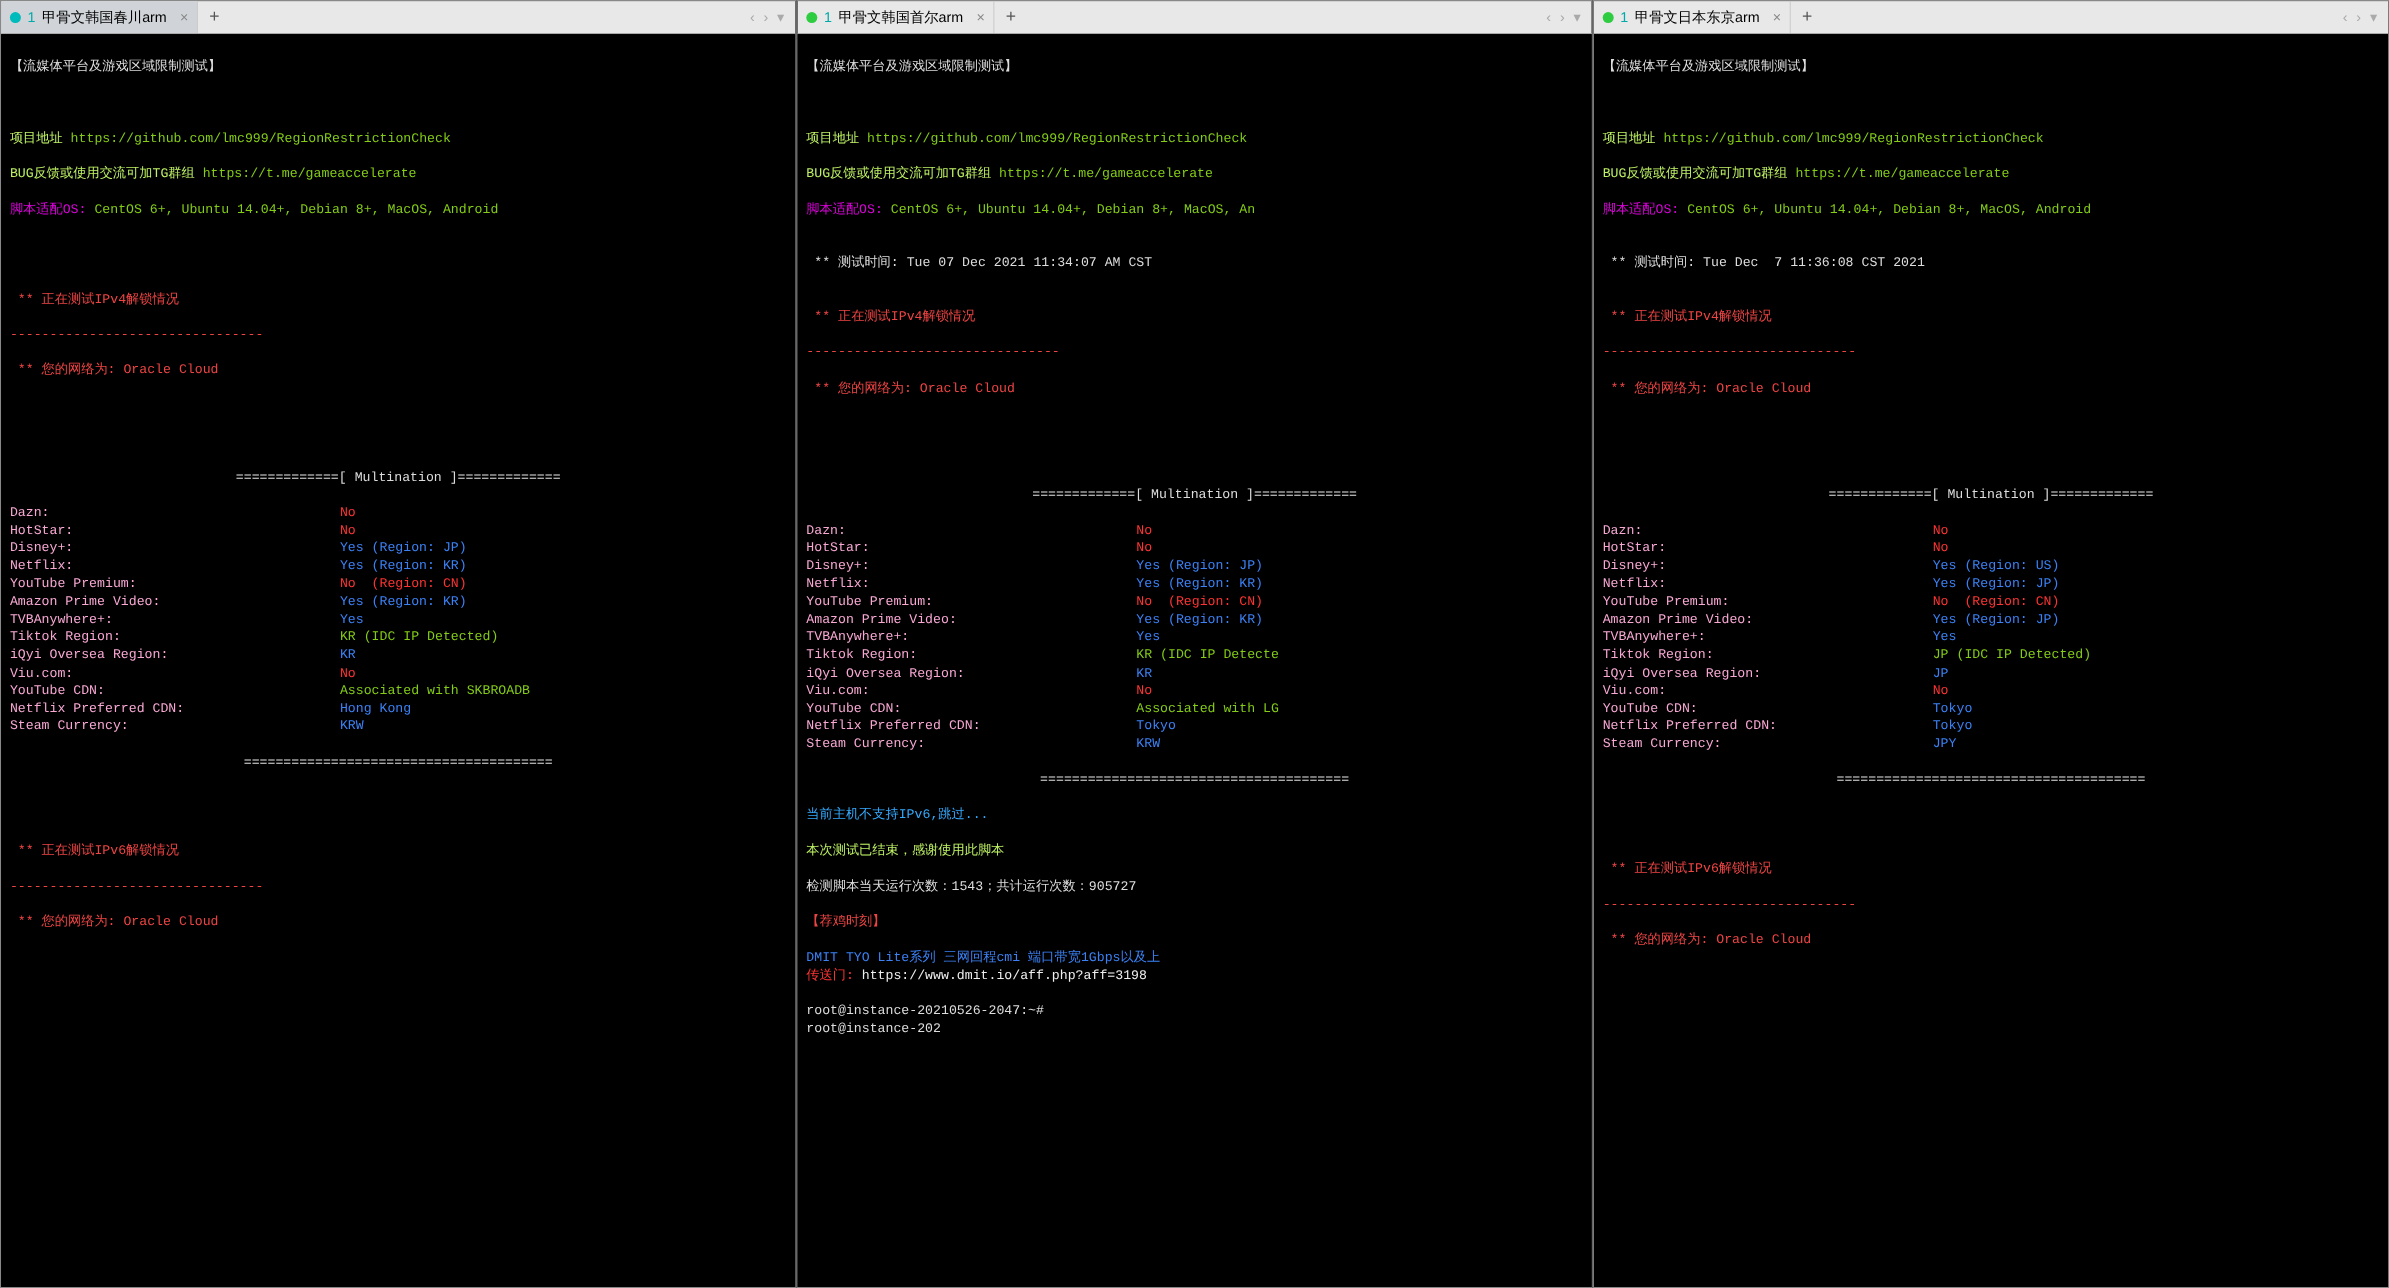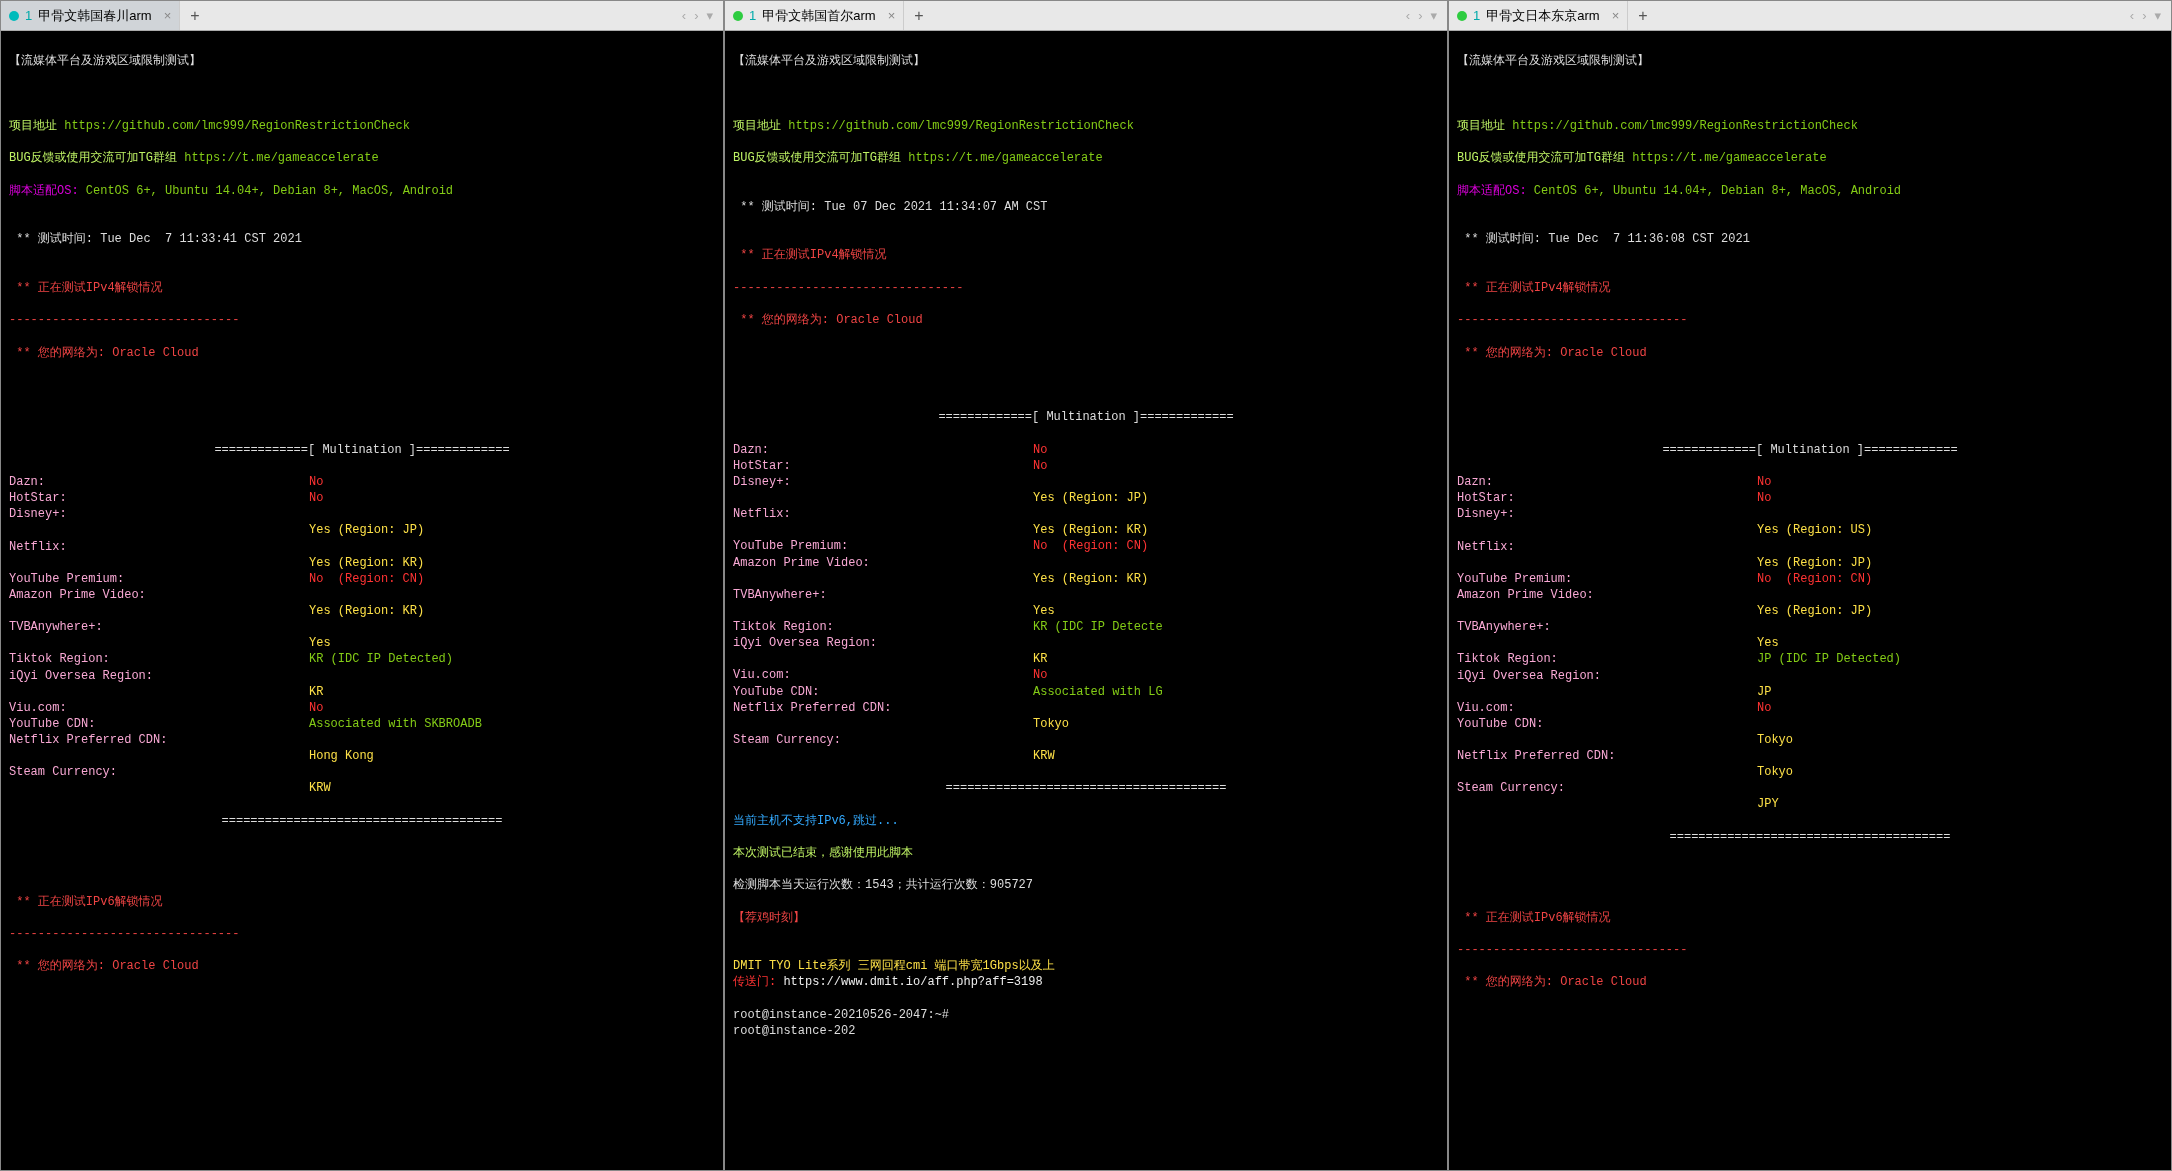--- a/index.html
+++ b/index.html
@@ -54,21 +54,21 @@
   white-space: pre;
   overflow: hidden;
   line-height: 1.35;
   font-size: 12px;
   letter-spacing: 0;
 }
 .row { display: flex; }
 .lbl { width: 300px; color: #f9a8d4; flex-shrink: 0;}
 .c-cyan { color: #ef4444; }
 .c-white { color: #eee; }
-.c-green { color: #fde047; margin-top: 16px; }
+.c-green { color: #3b82f6; }
 .c-red { color: #f33; }
 .c-yellow { color: #84cc16; }
 .c-mag { color: #d0d; }
 .c-dim { color: #bef264; }
 .c-blue { color: #3af; }
 .sep { color: #ddd; text-align: center; }
 </style>
 </head>
 <body>
 
@@ -87,21 +87,21 @@
       <span>›</span>
       <span>▾</span>
     </div>
   </div>
   <div class="term">
 <div>【流媒体平台及游戏区域限制测试】</div>
 <br>
 <div><span class="c-dim">项目地址</span><span class="c-yellow"> https://github.com/lmc999/RegionRestrictionCheck</span></div>
 <div><span class="c-dim">BUG反馈或使用交流可加TG群组</span><span class="c-yellow"> https://t.me/gameaccelerate</span></div>
 <div><span class="c-mag">脚本适配OS:</span><span class="c-yellow"> CentOS 6+, Ubuntu 14.04+, Debian 8+, MacOS, Android</span></div>
-<br><div><span> ** 测试时间: </span><span>Tue Dec  7 11:33:41 CST 2021</span></div><br>
+<br><br>
 <div class="c-cyan"> ** 正在测试IPv4解锁情况 </div>
 <div class="c-cyan">--------------------------------</div>
 <div><span class="c-cyan"> ** 您的网络为:</span><span class="c-cyan"> Oracle Cloud</span></div>
 <br>
 <br>
 <div class="sep">=============[ Multination ]=============</div>
 <div class="row"><span class="lbl">Dazn:</span><span class="c-red">No</span></div><div class="row"><span class="lbl">HotStar:</span><span class="c-red">No</span></div><div class="row"><span class="lbl">Disney+:</span><span class="c-green">Yes (Region: JP)</span></div><div class="row"><span class="lbl">Netflix:</span><span class="c-green">Yes (Region: KR)</span></div><div class="row"><span class="lbl">YouTube Premium:</span><span class="c-red">No  (Region: CN)</span></div><div class="row"><span class="lbl">Amazon Prime Video:</span><span class="c-green">Yes (Region: KR)</span></div><div class="row"><span class="lbl">TVBAnywhere+:</span><span class="c-green">Yes</span></div><div class="row"><span class="lbl">Tiktok Region:</span><span class="c-yellow">KR (IDC IP Detected)</span></div><div class="row"><span class="lbl">iQyi Oversea Region:</span><span class="c-green">KR</span></div><div class="row"><span class="lbl">Viu.com:</span><span class="c-red">No</span></div><div class="row"><span class="lbl">YouTube CDN:</span><span class="c-yellow">Associated with SKBROADB</span></div><div class="row"><span class="lbl">Netflix Preferred CDN:</span><span class="c-green">Hong Kong</span></div><div class="row"><span class="lbl">Steam Currency:</span><span class="c-green">KRW</span></div>
 <div class="sep">=======================================</div>
 <br><br>
 <div class="c-cyan"> ** 正在测试IPv6解锁情况 </div>
@@ -127,20 +127,21 @@
       <span>‹</span>
       <span>›</span>
       <span>▾</span>
     </div>
   </div>
   <div class="term">
 <div>【流媒体平台及游戏区域限制测试】</div>
 <br>
 <div><span class="c-dim">项目地址</span><span class="c-yellow"> https://github.com/lmc999/RegionRestrictionCheck</span></div>
 <div><span class="c-dim">BUG反馈或使用交流可加TG群组</span><span class="c-yellow"> https://t.me/gameaccelerate</span></div>
+<div><span class="c-mag">脚本适配OS:</span><span class="c-yellow"> CentOS 6+, Ubuntu 14.04+, Debian 8+, MacOS, An</span></div>
 <br><div><span> ** 测试时间: </span><span>Tue 07 Dec 2021 11:34:07 AM CST</span></div><br>
 <div class="c-cyan"> ** 正在测试IPv4解锁情况 </div>
 <div class="c-cyan">--------------------------------</div>
 <div><span class="c-cyan"> ** 您的网络为:</span><span class="c-cyan"> Oracle Cloud</span></div>
 <br>
 <br>
 <div class="sep">=============[ Multination ]=============</div>
 <div class="row"><span class="lbl">Dazn:</span><span class="c-red">No</span></div><div class="row"><span class="lbl">HotStar:</span><span class="c-red">No</span></div><div class="row"><span class="lbl">Disney+:</span><span class="c-green">Yes (Region: JP)</span></div><div class="row"><span class="lbl">Netflix:</span><span class="c-green">Yes (Region: KR)</span></div><div class="row"><span class="lbl">YouTube Premium:</span><span class="c-red">No  (Region: CN)</span></div><div class="row"><span class="lbl">Amazon Prime Video:</span><span class="c-green">Yes (Region: KR)</span></div><div class="row"><span class="lbl">TVBAnywhere+:</span><span class="c-green">Yes</span></div><div class="row"><span class="lbl">Tiktok Region:</span><span class="c-yellow">KR (IDC IP Detecte</span></div><div class="row"><span class="lbl">iQyi Oversea Region:</span><span class="c-green">KR</span></div><div class="row"><span class="lbl">Viu.com:</span><span class="c-red">No</span></div><div class="row"><span class="lbl">YouTube CDN:</span><span class="c-yellow">Associated with LG</span></div><div class="row"><span class="lbl">Netflix Preferred CDN:</span><span class="c-green">Tokyo</span></div><div class="row"><span class="lbl">Steam Currency:</span><span class="c-green">KRW</span></div>
 <div class="sep">=======================================</div>
 <div class="c-blue">当前主机不支持IPv6,跳过...</div><br><div class="c-dim">本次测试已结束，感谢使用此脚本</div><br><div><span>检测脚本当天运行次数：</span><span>1543</span><span>；共计运行次数：</span><span>905727</span></div><br><div class="c-cyan">【荐鸡时刻】</div><br><div class="c-green">DMIT TYO Lite系列 三网回程cmi 端口带宽1Gbps以及上</div><div><span class="c-red">传送门:</span><span class="c-white"> https://www.dmit.io/aff.php?aff=3198</span></div><br><div>root@instance-20210526-2047:~#</div><div>root@instance-202</div></div>

